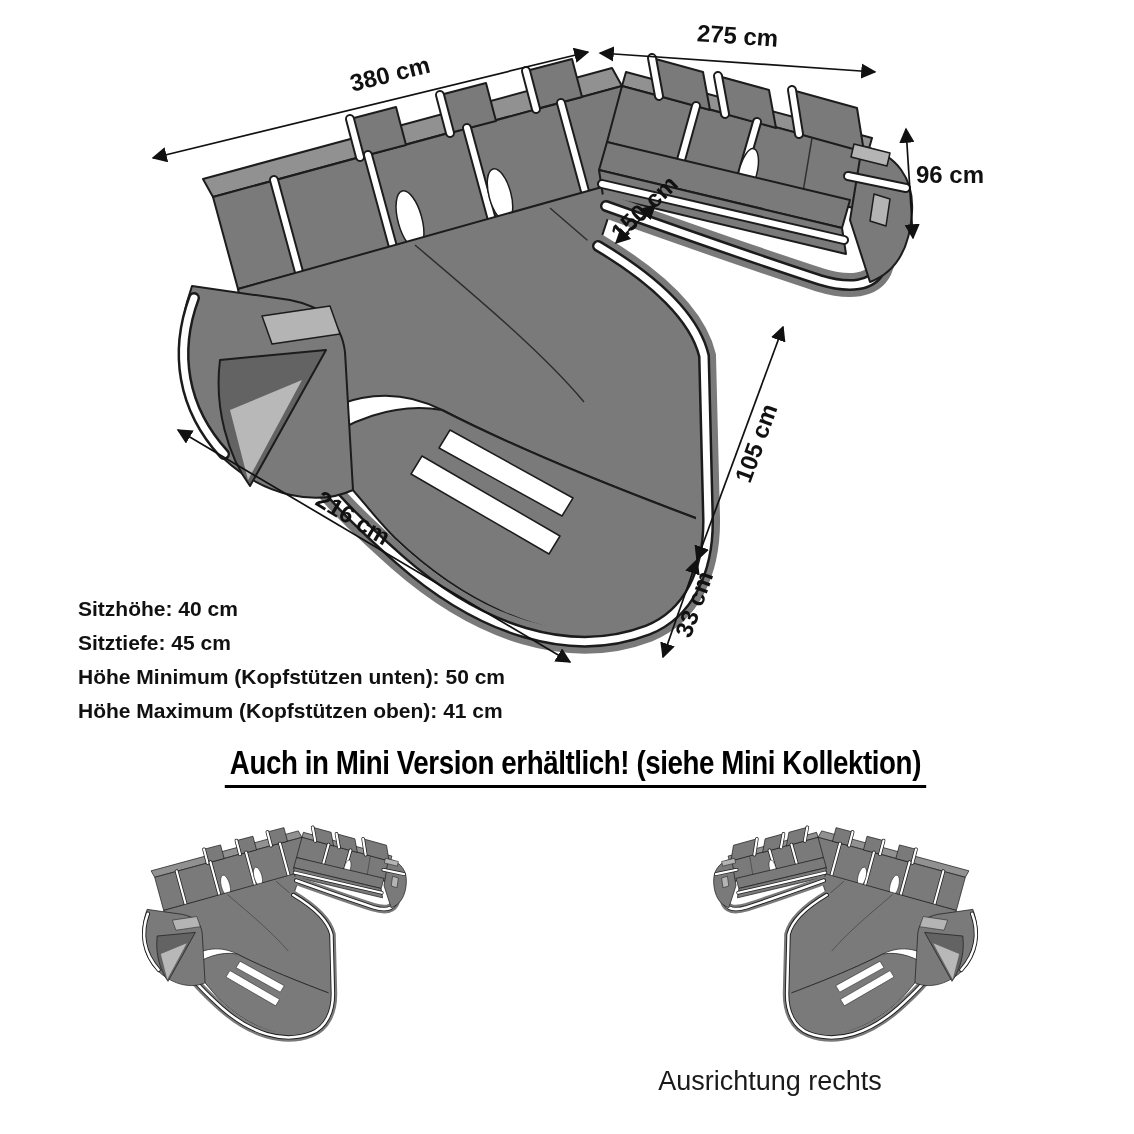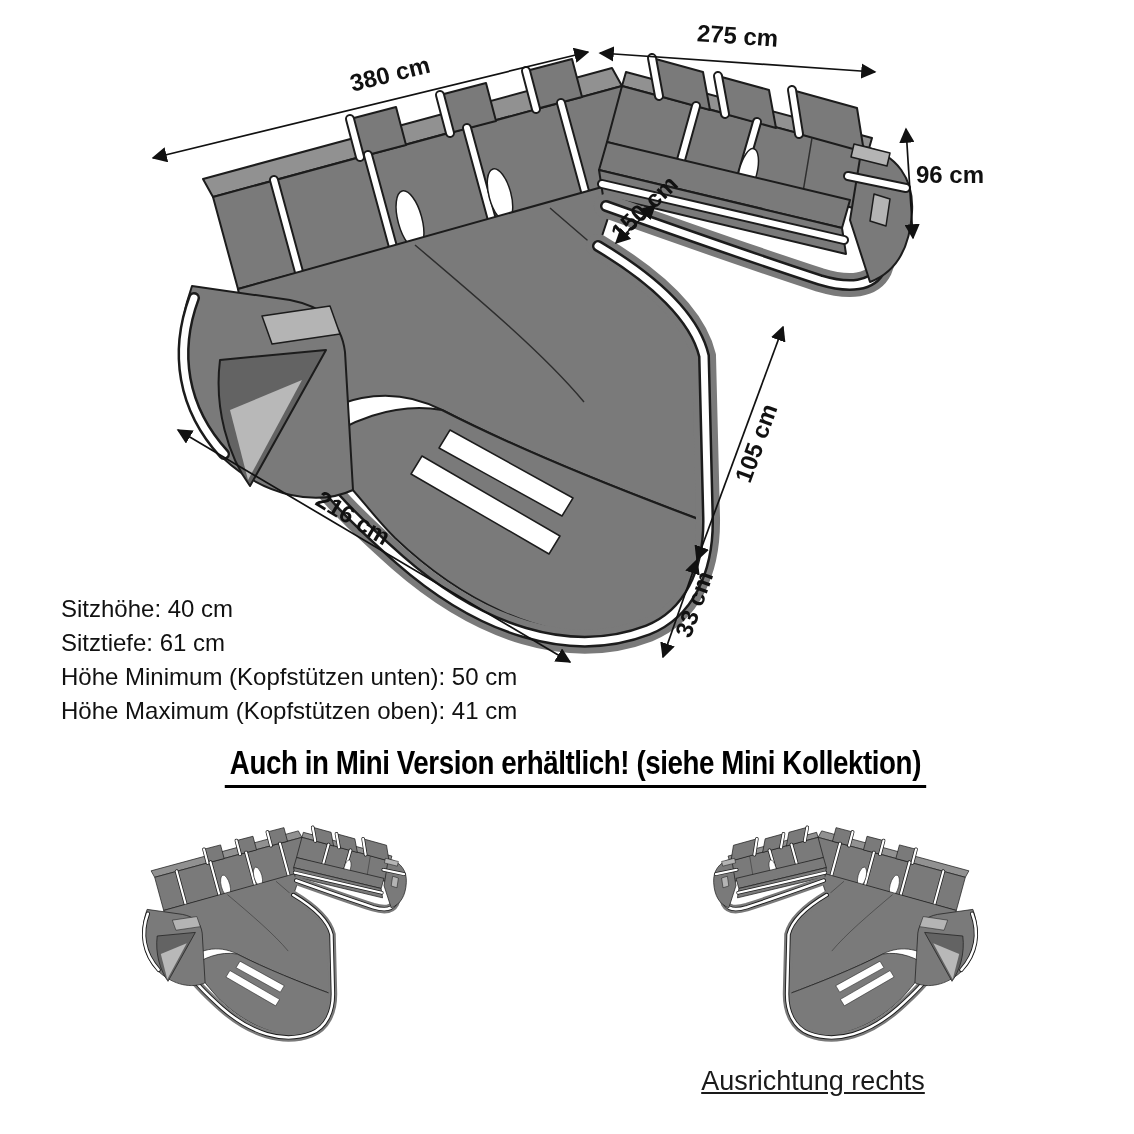--- a/index.html
+++ b/index.html
@@ -20,30 +20,30 @@
   .ww{fill:none;stroke:#ffffff;stroke-width:6;stroke-linecap:round}
   .plinth{fill:none;stroke:#7a7a7a;stroke-width:24;stroke-linecap:round}
   .trimk{fill:none;stroke:#1c1c1c;stroke-width:12;stroke-linecap:round}
   .trimw{fill:none;stroke:#ffffff;stroke-width:7;stroke-linecap:round}
 
   
   .dim{stroke:#111;stroke-width:1.7;fill:none}
   .dimtext{font-family:"Liberation Sans",sans-serif;font-weight:bold;font-size:24px;fill:#111;}
 
   
-  .specs{position:absolute;left:61px;top:592px;font-size:24px;font-weight:400;
+  .specs{position:absolute;left:78px;top:592px;font-size:21px;font-weight:700;
          line-height:34px;color:#111;white-space:nowrap;}
   .heading-wrap{position:absolute;left:8px;top:744px;width:100%;text-align:center;}
   .heading{display:inline-block;font-size:33px;font-weight:700;color:#000;
            letter-spacing:-0.5px;transform:scaleX(0.84);transform-origin:center;
            border-bottom:3px solid #000;padding:0 6px 3px 6px;white-space:nowrap;}
   .variant-label{position:absolute;top:1066px;transform:translateX(-50%);
                  font-size:27px;font-weight:400;color:#1a1a1a;white-space:nowrap;}
   #variant-label-left{left:326px;}
-  #variant-label-right{left:813px;text-decoration:underline;}
+  #variant-label-right{left:770px;}
 </style>
 </head>
 <body>
 
 <div id="stage">
 
   <svg id="scene" width="1134" height="1134" viewBox="0 0 1134 1134">
     <defs>
       <marker id="ah" viewBox="0 0 10 10" refX="9" refY="5" markerWidth="9" markerHeight="9" orient="auto-start-reverse">
         <path d="M0,0 L10,5 L0,10 Z" fill="#111"></path>
@@ -166,21 +166,21 @@
       <text class="dimtext" text-anchor="middle" transform="translate(764,446) rotate(-70)">105 cm</text>
       <text class="dimtext" text-anchor="middle" transform="translate(702,607) rotate(-70)">33 cm</text>
     </g>
 
     <use href="#sofaShape" transform="translate(132,828) scale(0.36)"></use>
     <use href="#sofaShape" transform="translate(988,828) scale(-0.36,0.36)"></use>
   </svg>
 
   <div class="specs">
     <div>Sitzhöhe: 40 cm</div>
-    <div>Sitztiefe: 61 cm</div>
+    <div>Sitztiefe: 45 cm</div>
     <div>Höhe Minimum (Kopfstützen unten): 50 cm</div>
     <div>Höhe Maximum (Kopfstützen oben): 41 cm</div>
   </div>
 
   <div class="heading-wrap">
     <span class="heading">Auch in Mini Version erhältlich! (siehe Mini Kollektion)</span>
   </div>
 
   <div class="variant-label" id="variant-label-right">Ausrichtung rechts</div>
 

